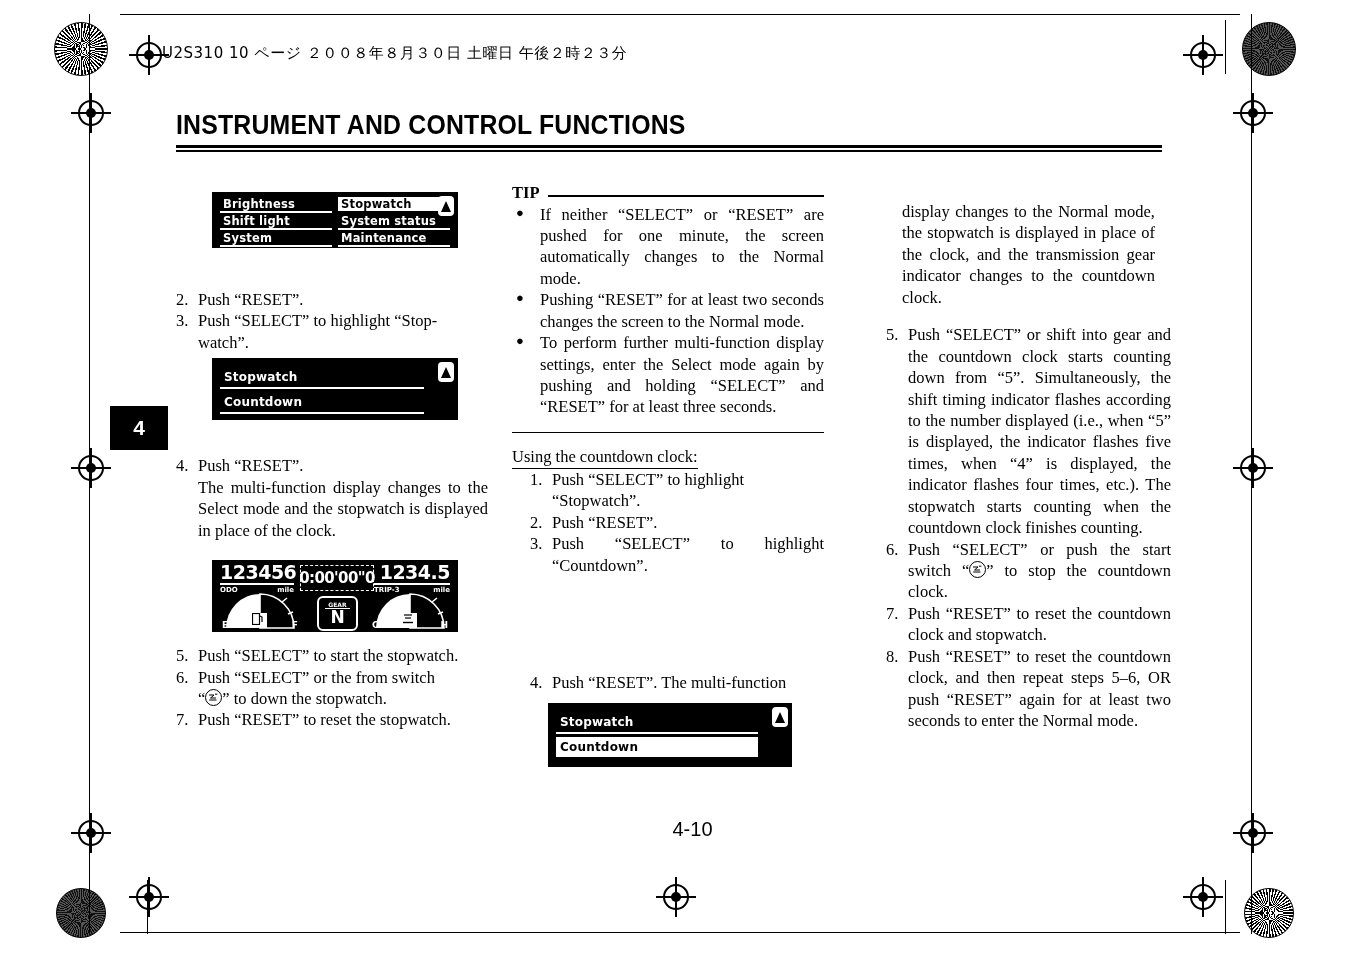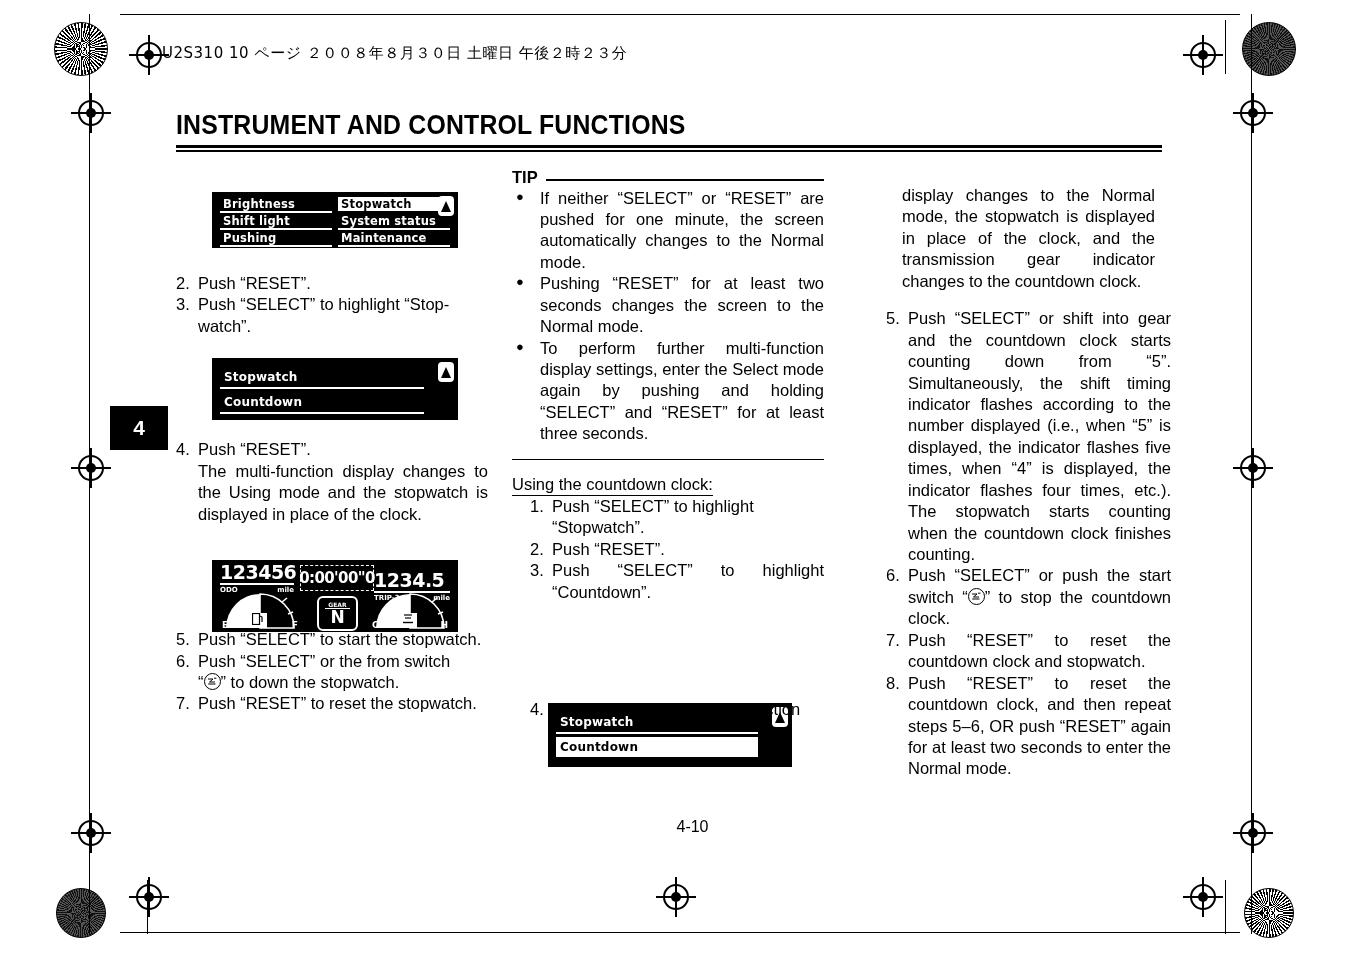--- a/index.html
+++ b/index.html
@@ -34,21 +34,21 @@
   .title-rule1{height:3px;background:#000;margin-top:4px;width:986px;}
   .title-rule2{height:2px;background:#000;margin-top:2px;width:986px;}
 
   
   .chap-tab{position:absolute;left:110px;top:406px;width:58px;height:44px;background:#000;
       color:#fff;font-size:21px;font-weight:bold;display:flex;align-items:center;
       justify-content:center;}
 
   
   .cols{position:absolute;left:176px;top:168px;width:1000px;height:650px;}
-  .col{position:absolute;top:1px;width:312px;}
+  .col{position:absolute;top:17px;width:312px;font-family:Liberation Serif, serif;}
   .col-a{left:0px;}
   .col-b{left:336px;}
   .col-c{left:710px;width:285px;}
 
   p.t{margin:16px;font-size:16.5px;line-height:1.3;text-align:justify;
       -webkit-hyphens:none;hyphens:none;}
   p.t.nojust{text-align:left;}
   .num-item{display:flex;margin:0;font-size:16.5px;line-height:1.3;}
   .num-item .n{width:22px;flex:none;}
   .num-item .b{flex:1;text-align:justify;}
@@ -92,21 +92,21 @@
       border-right:5px solid transparent;border-bottom:11px solid #000;}
 
   .list-rows{position:absolute;left:8px;right:34px;top:9px;}
   .lr{font-family:"DejaVu Sans",sans-serif;font-weight:bold;font-size:12px;color:#fff;
       padding-left:4px;border-bottom:2px solid #fff;height:20px;display:flex;
       align-items:center;margin-bottom:3px;letter-spacing:.2px;}
   .lr.hl{background:#fff;color:#000;border-bottom:none;}
 
   
   .mt-odo{position:absolute;left:8px;top:3px;width:74px;}
-  .mt-trip{position:absolute;right:8px;top:11px;width:76px;}
+  .mt-trip{position:absolute;right:8px;top:3px;width:76px;text-align:right;}
   .big-num{font-family:"DejaVu Sans",sans-serif;font-weight:bold;font-size:19px;
       color:#fff;letter-spacing:-.5px;line-height:19px;}
   .bar-w{height:2px;background:#fff;margin-top:1px;}
   .sm-row{display:flex;justify-content:space-between;font-family:"DejaVu Sans",sans-serif;
       font-weight:bold;font-size:7px;color:#fff;line-height:8px;margin-top:1px;}
   .mt-watch{position:absolute;left:88px;top:5px;width:72px;height:24px;
       border:1.5px dashed #fff;display:flex;align-items:center;justify-content:center;}
   .mt-watch span{font-family:"DejaVu Sans",sans-serif;font-weight:bold;color:#fff;
       font-size:15px;letter-spacing:-.6px;}
   .gear{position:absolute;left:105px;top:36px;width:37px;height:31px;border:2px solid #fff;
@@ -119,21 +119,21 @@
   .gauge{position:absolute;bottom:2px;width:76px;height:40px;}
   .gauge svg{position:absolute;left:0;top:0;}
   .gauge .lt{position:absolute;bottom:0px;font-family:"DejaVu Sans",sans-serif;
       font-weight:bold;font-size:9px;color:#fff;}
   .gauge .lt.l{left:0;} .gauge .lt.r{right:0;}
   .g-left{left:10px;} .g-right{right:10px;}
   .g-icon{position:absolute;bottom:2px;left:50%;margin-left:-8px;width:15px;height:15px;
       background:#fff;display:flex;align-items:center;justify-content:center;}
   .g-icon svg{display:block;}
 
-  .pagenum{position:absolute;left:0;right:0;top:818px;text-align:center;font-size:16px;margin-left:37px;}
+  .pagenum{position:absolute;left:0;right:0;top:818px;text-align:center;font-size:20px;margin-left:37px;}
 </style>
 </head>
 <body>
 
 <div class="reg-circle" style="left:54px;top:22px;width:52px;height:52px;"></div>
 <div class="reg-circle dark" style="left:1242px;top:22px;width:52px;height:52px;"></div>
 <div class="reg-circle dark" style="left:56px;top:888px;width:48px;height:48px;"></div>
 <div class="reg-circle" style="left:1244px;top:888px;width:48px;height:48px;"></div>
 
 <div class="reg-target" style="left:136px;top:42px;">
@@ -198,21 +198,21 @@
     <div class="mi hl">
         <span>Stopwatch</span>
       </div>
     <div class="mi">
         <span>Shift light</span>
       </div>
     <div class="mi">
         <span>System status</span>
       </div>
     <div class="mi">
-        <span>Pushing</span>
+        <span>System</span>
       </div>
     <div class="mi">
         <span>Maintenance</span>
       </div>
   </div>
   <div class="arrow-box">
       <i></i>
     </div>
 </div>
 
@@ -319,21 +319,21 @@
     <div class="num-item">
       <span class="n">3.</span>
       <span class="b left">Push “SELECT” to highlight “Stop-watch”.</span>
     </div>
 
     <div style="height:102px"></div>
     <div class="num-item">
       <span class="n">4.</span>
       <span class="b left">Push “RESET”.</span>
     </div>
-    <div class="cont">The multi-function display changes to the Using mode and the stopwatch is displayed in place of the clock.</div>
+    <div class="cont">The multi-function display changes to the Select mode and the stopwatch is displayed in place of the clock.</div>
 
     <div style="height:104px"></div>
     <div class="num-item">
       <span class="n">5.</span>
       <span class="b">Push “SELECT” to start the stopwatch.</span>
     </div>
     <div class="num-item">
       <span class="n">6.</span>
       <span class="b left">
         <span>Push “SELECT” or the from switch</span><br>

